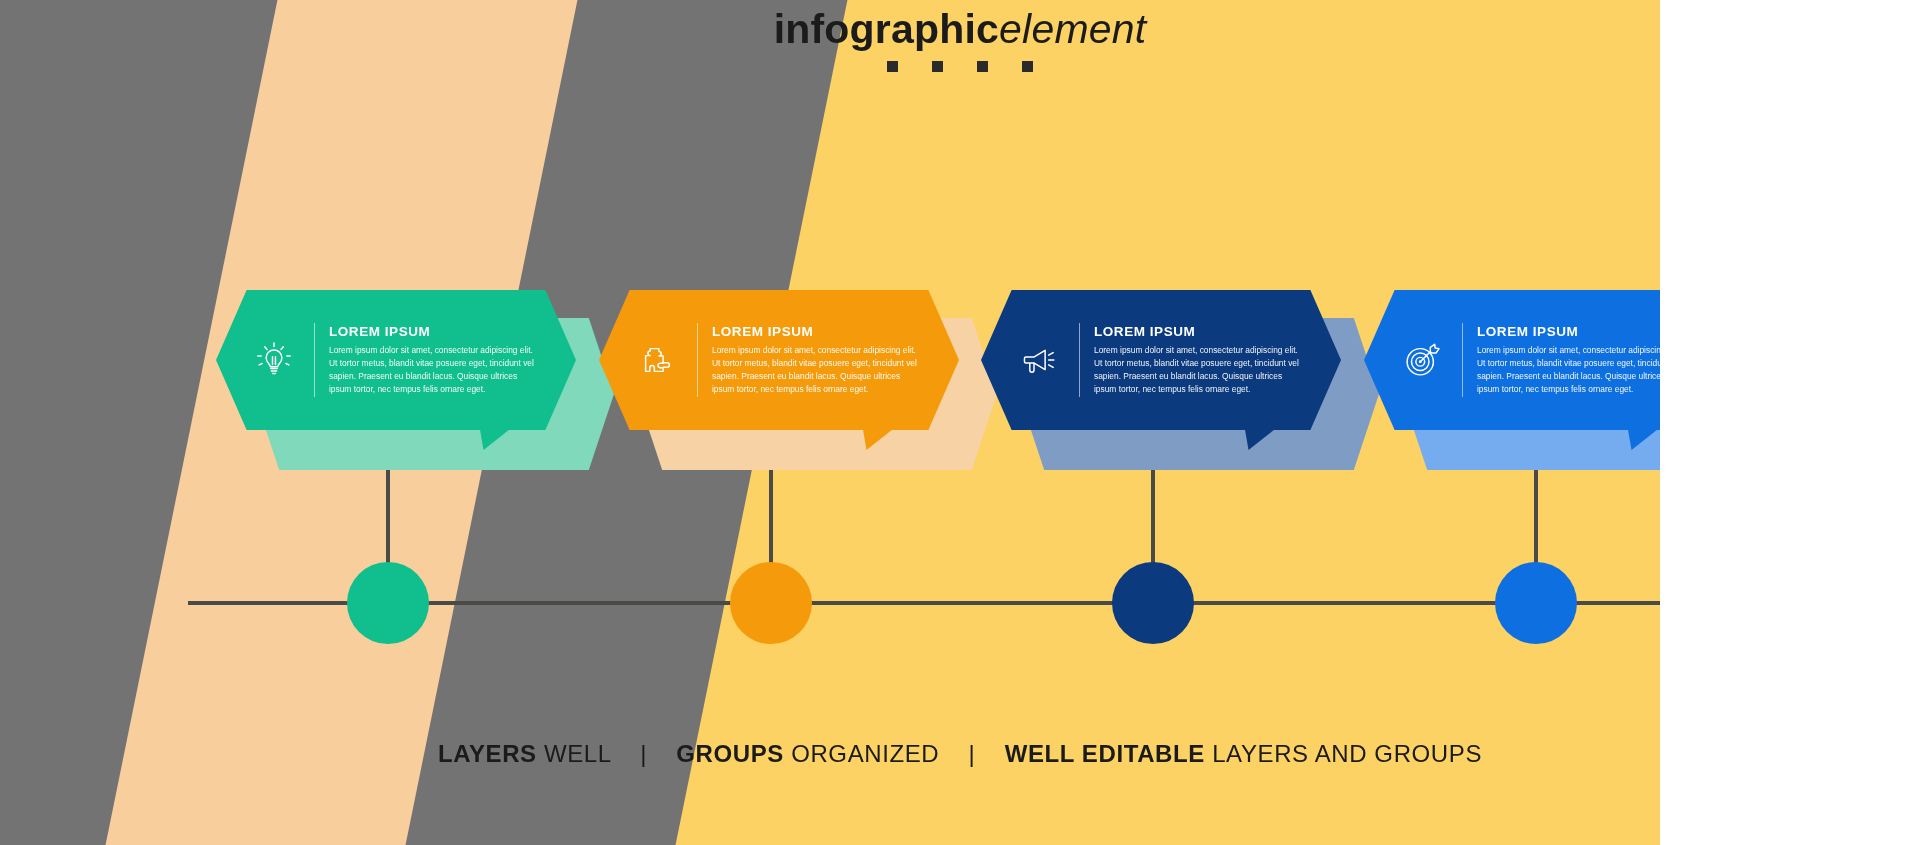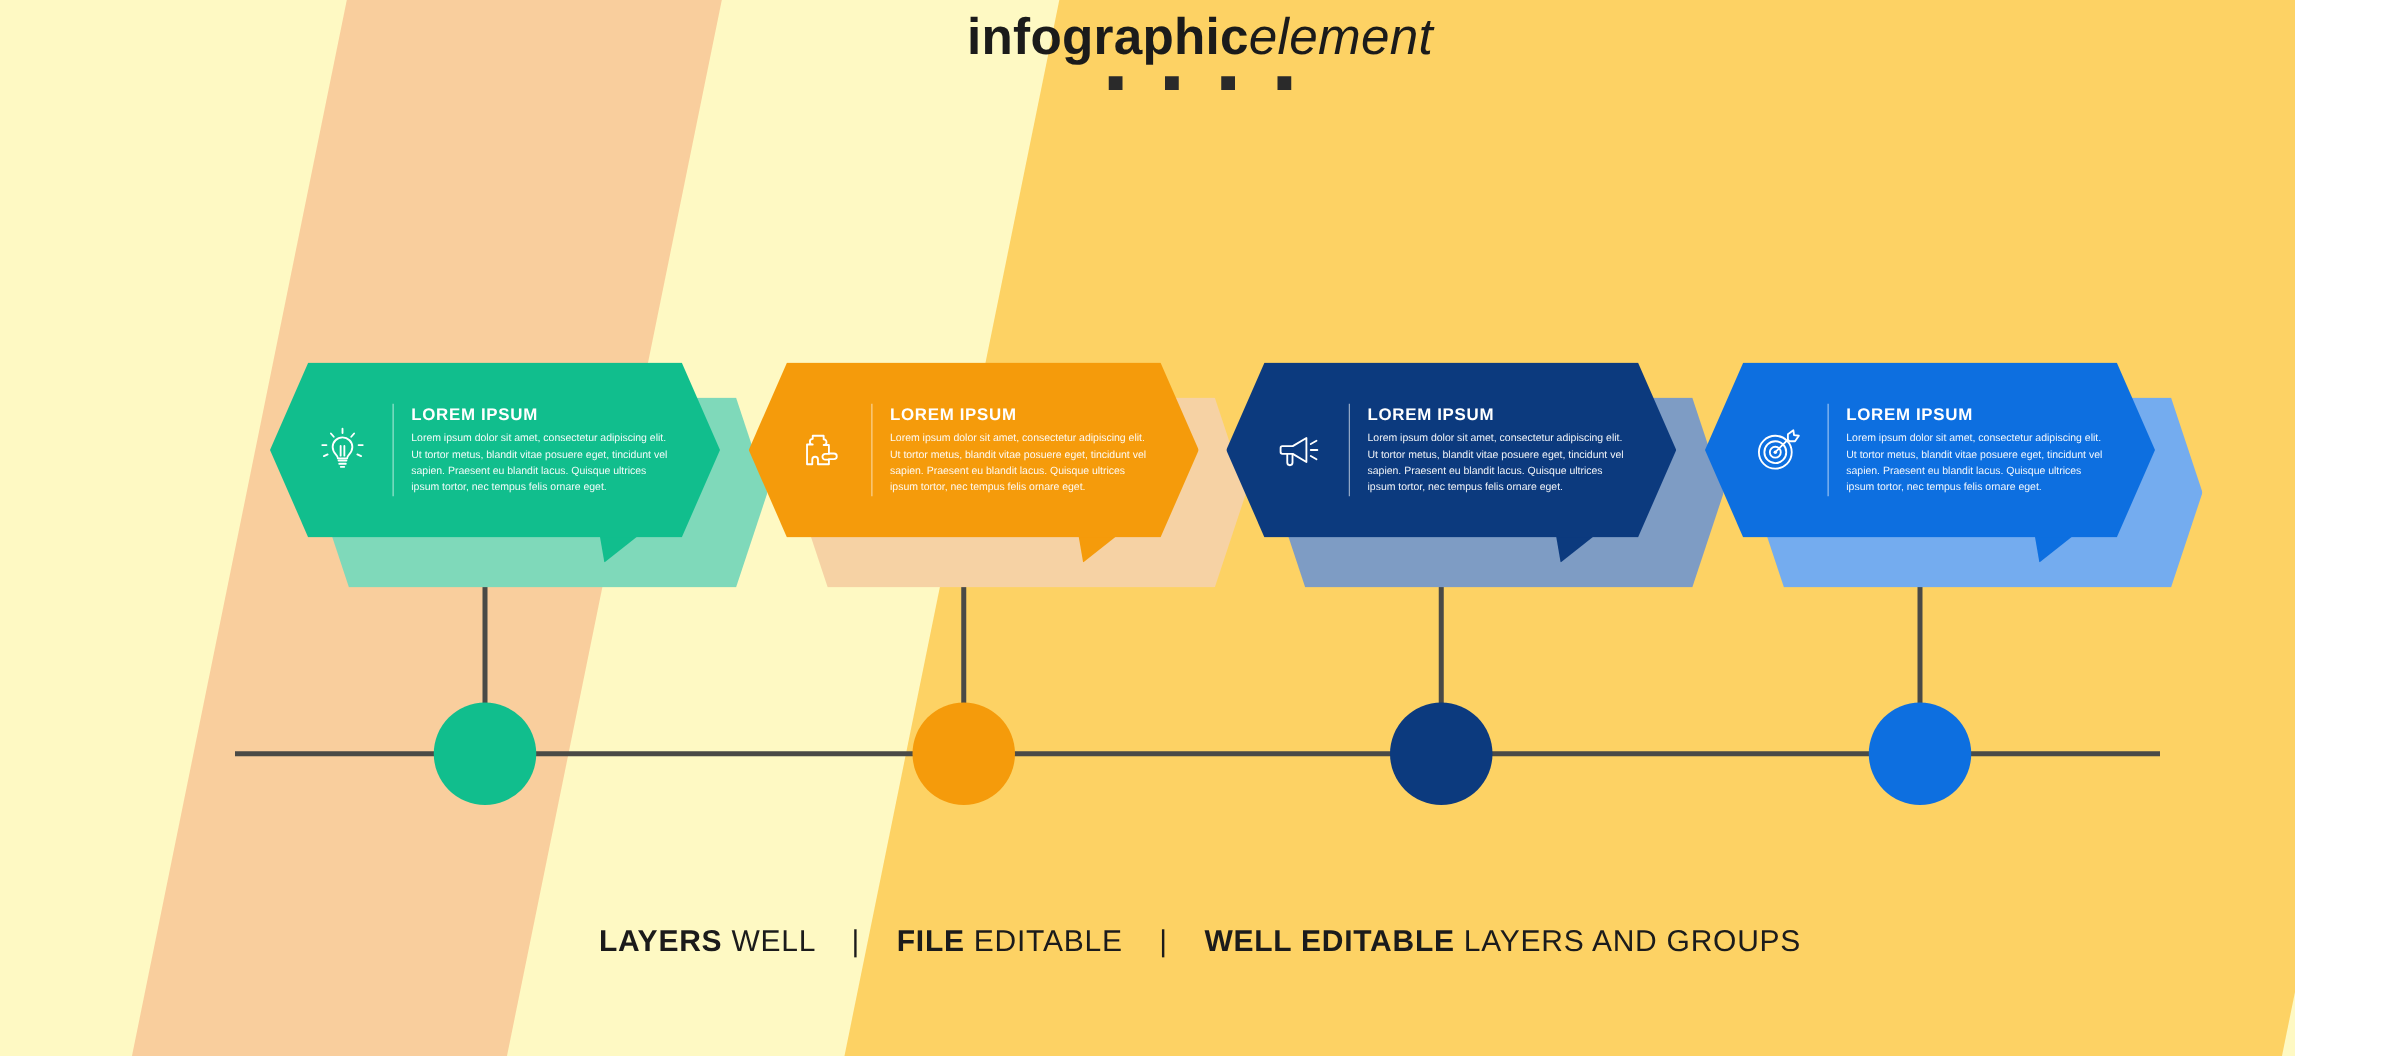--- a/index.html
+++ b/index.html
@@ -2,21 +2,21 @@
 <html><head>
 <meta charset="utf-8">
 <style>
   html,body{margin:0;padding:0;}
   body{
     width:1920px;height:845px;
     background:#ffffff;
     font-family:"Liberation Sans", sans-serif;
     overflow:hidden;
   }
-  #stage{position:relative;width:1836px;height:845px;overflow:hidden;background:#fef9c3;}
+  #stage{position:relative;width:1660px;height:845px;overflow:hidden;background:#737373;}
 
   
   .band{position:absolute;top:-160px;height:1200px;transform-origin:top center;}
   #band-peach{
     left:310px;width:300px;background:#F9CE9D;
     transform:skewX(-11.5deg);
   }
   #band-yellow{
     left:880px;width:1150px;background:#FDD264;
     transform:skewX(-11.5deg);
@@ -193,18 +193,18 @@
       <div class="card-text">
         <p class="card-title">LOREM IPSUM</p>
         <p class="card-body">Lorem ipsum dolor sit amet, consectetur adipiscing elit. Ut tortor metus, blandit vitae posuere eget, tincidunt vel sapien. Praesent eu blandit lacus. Quisque ultrices ipsum tortor, nec tempus felis ornare eget.</p>
       </div>
     </div>
   </div>
 
   <div id="footer">
     <span class="b">LAYERS</span><span class="n"> WELL</span>
     <span class="sep">|</span>
-    <span class="b">FILE</span><span class="n"> EDITABLE</span>
+    <span class="b">GROUPS</span><span class="n"> ORGANIZED</span>
     <span class="sep">|</span>
     <span class="b">WELL EDITABLE</span><span class="n"> LAYERS AND GROUPS</span>
   </div>
 
 </div>
 
 </body></html>

